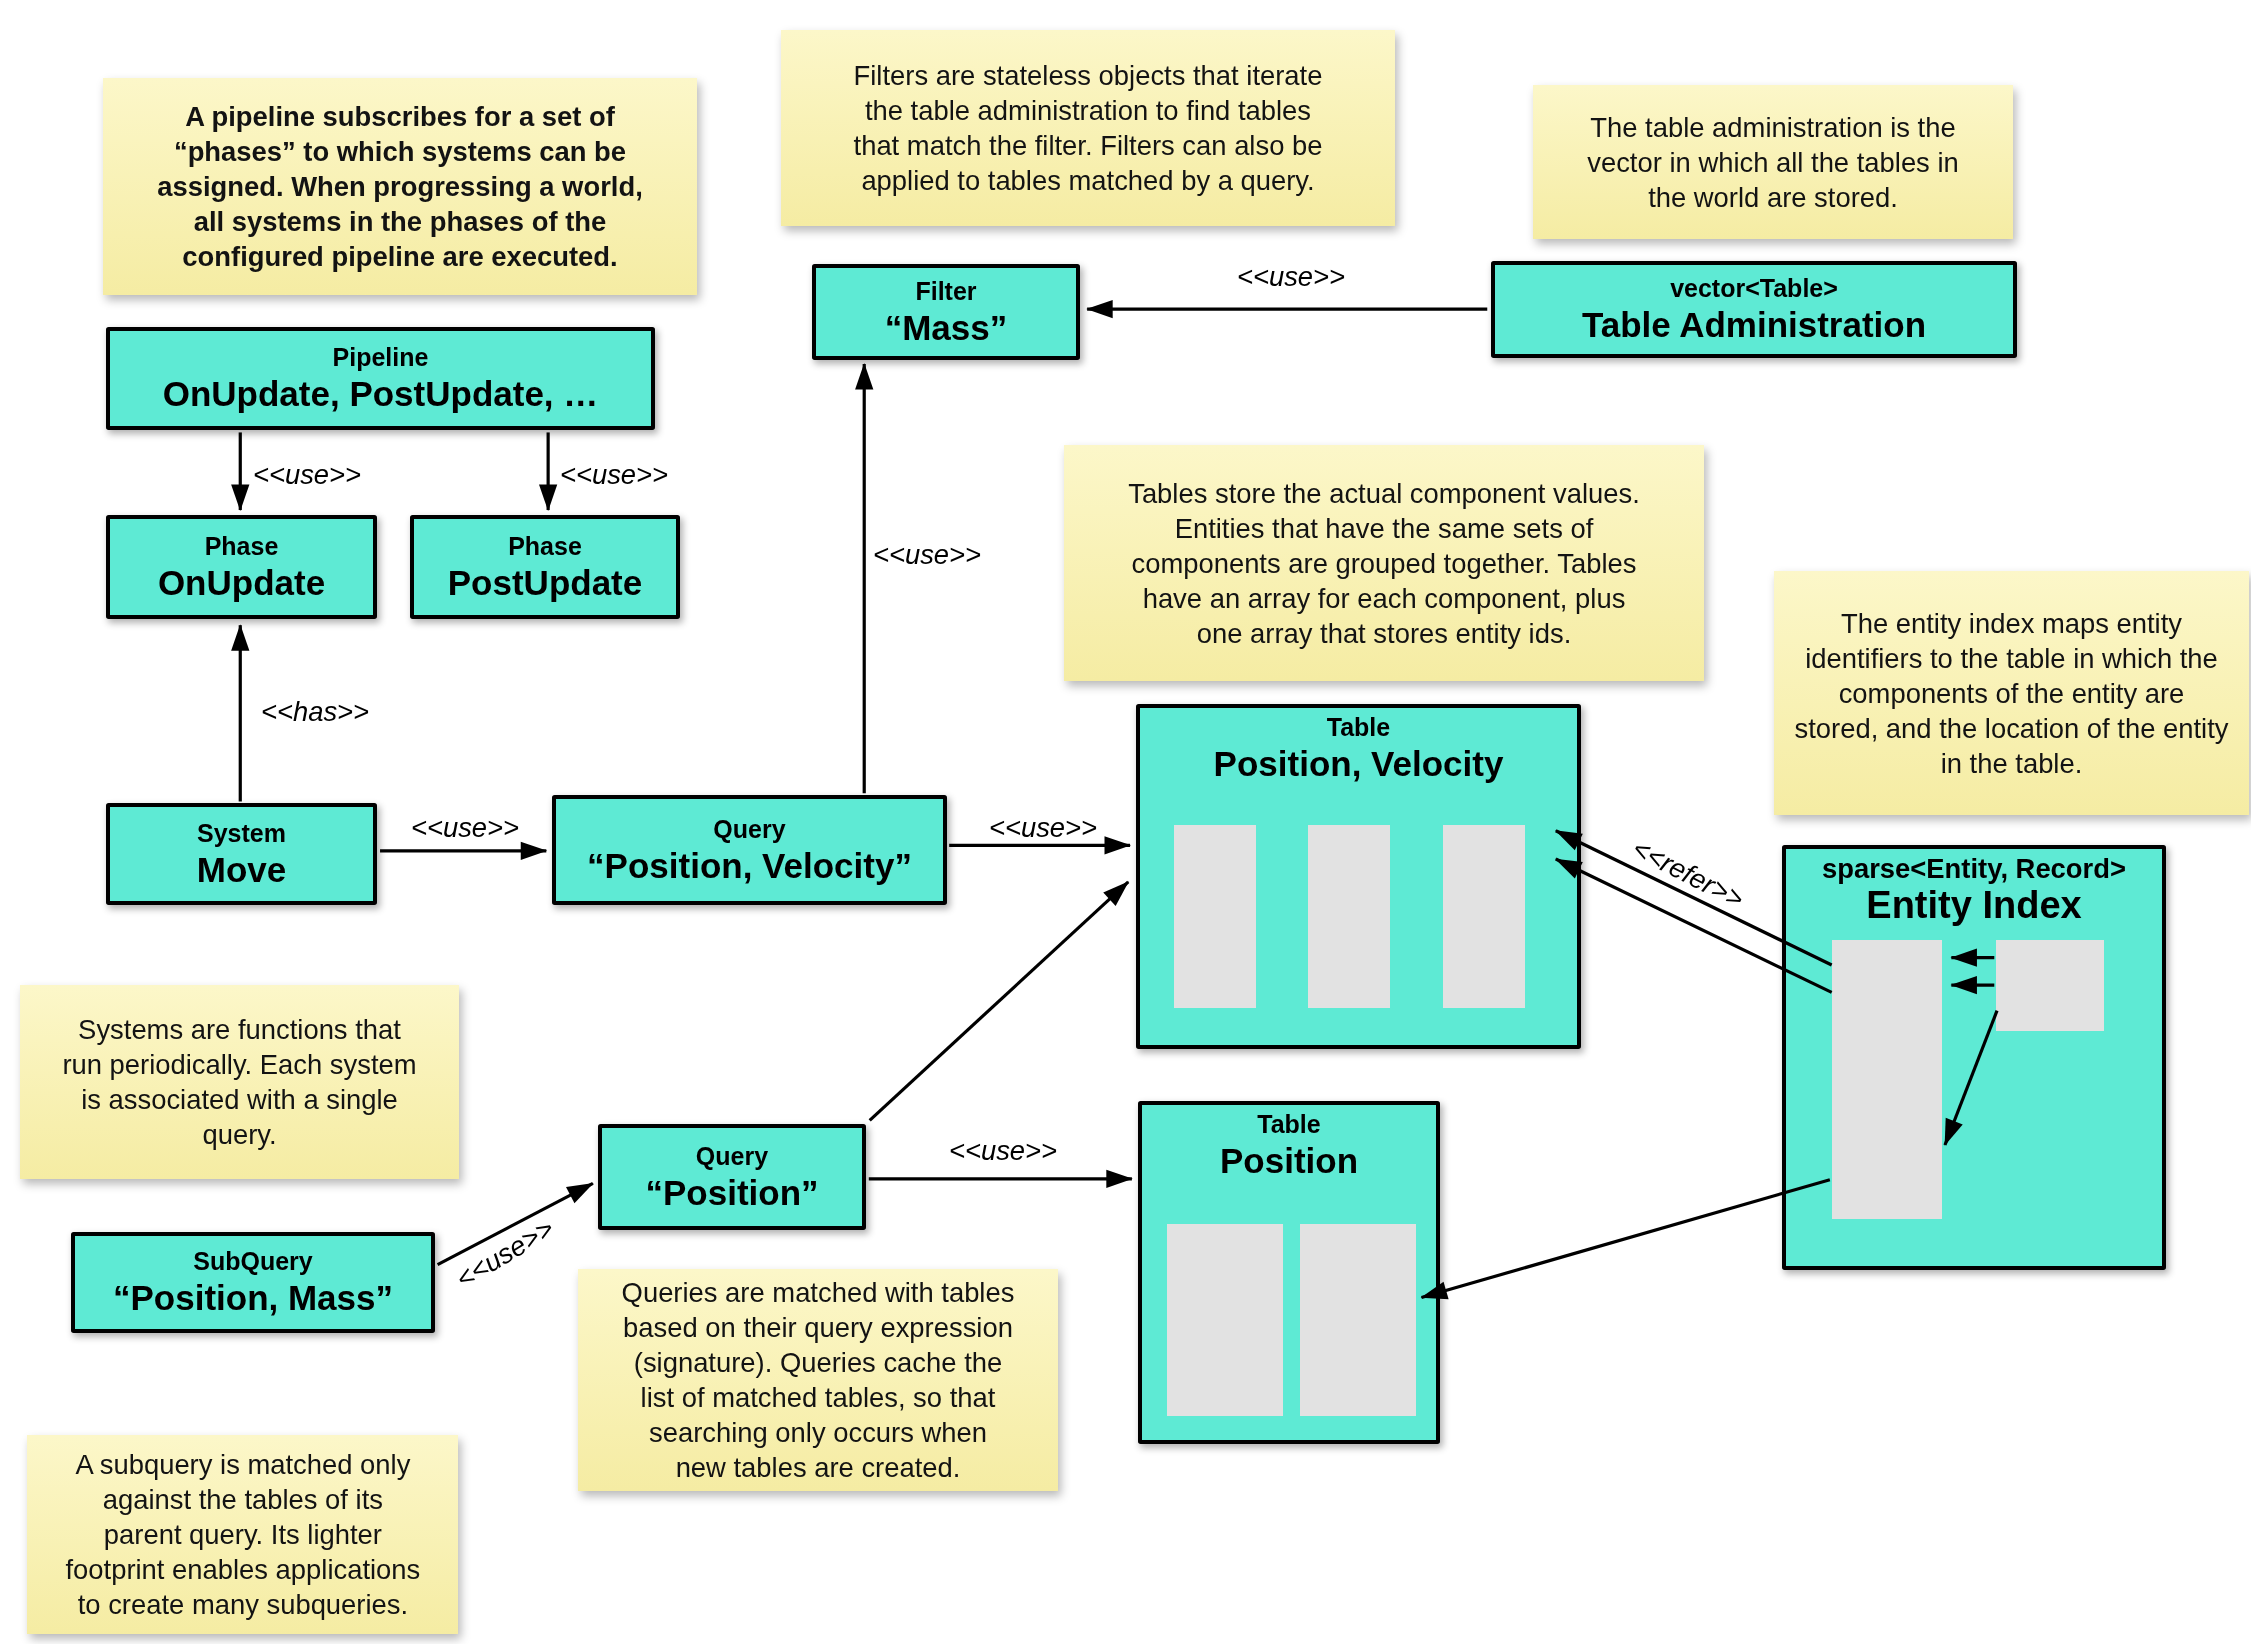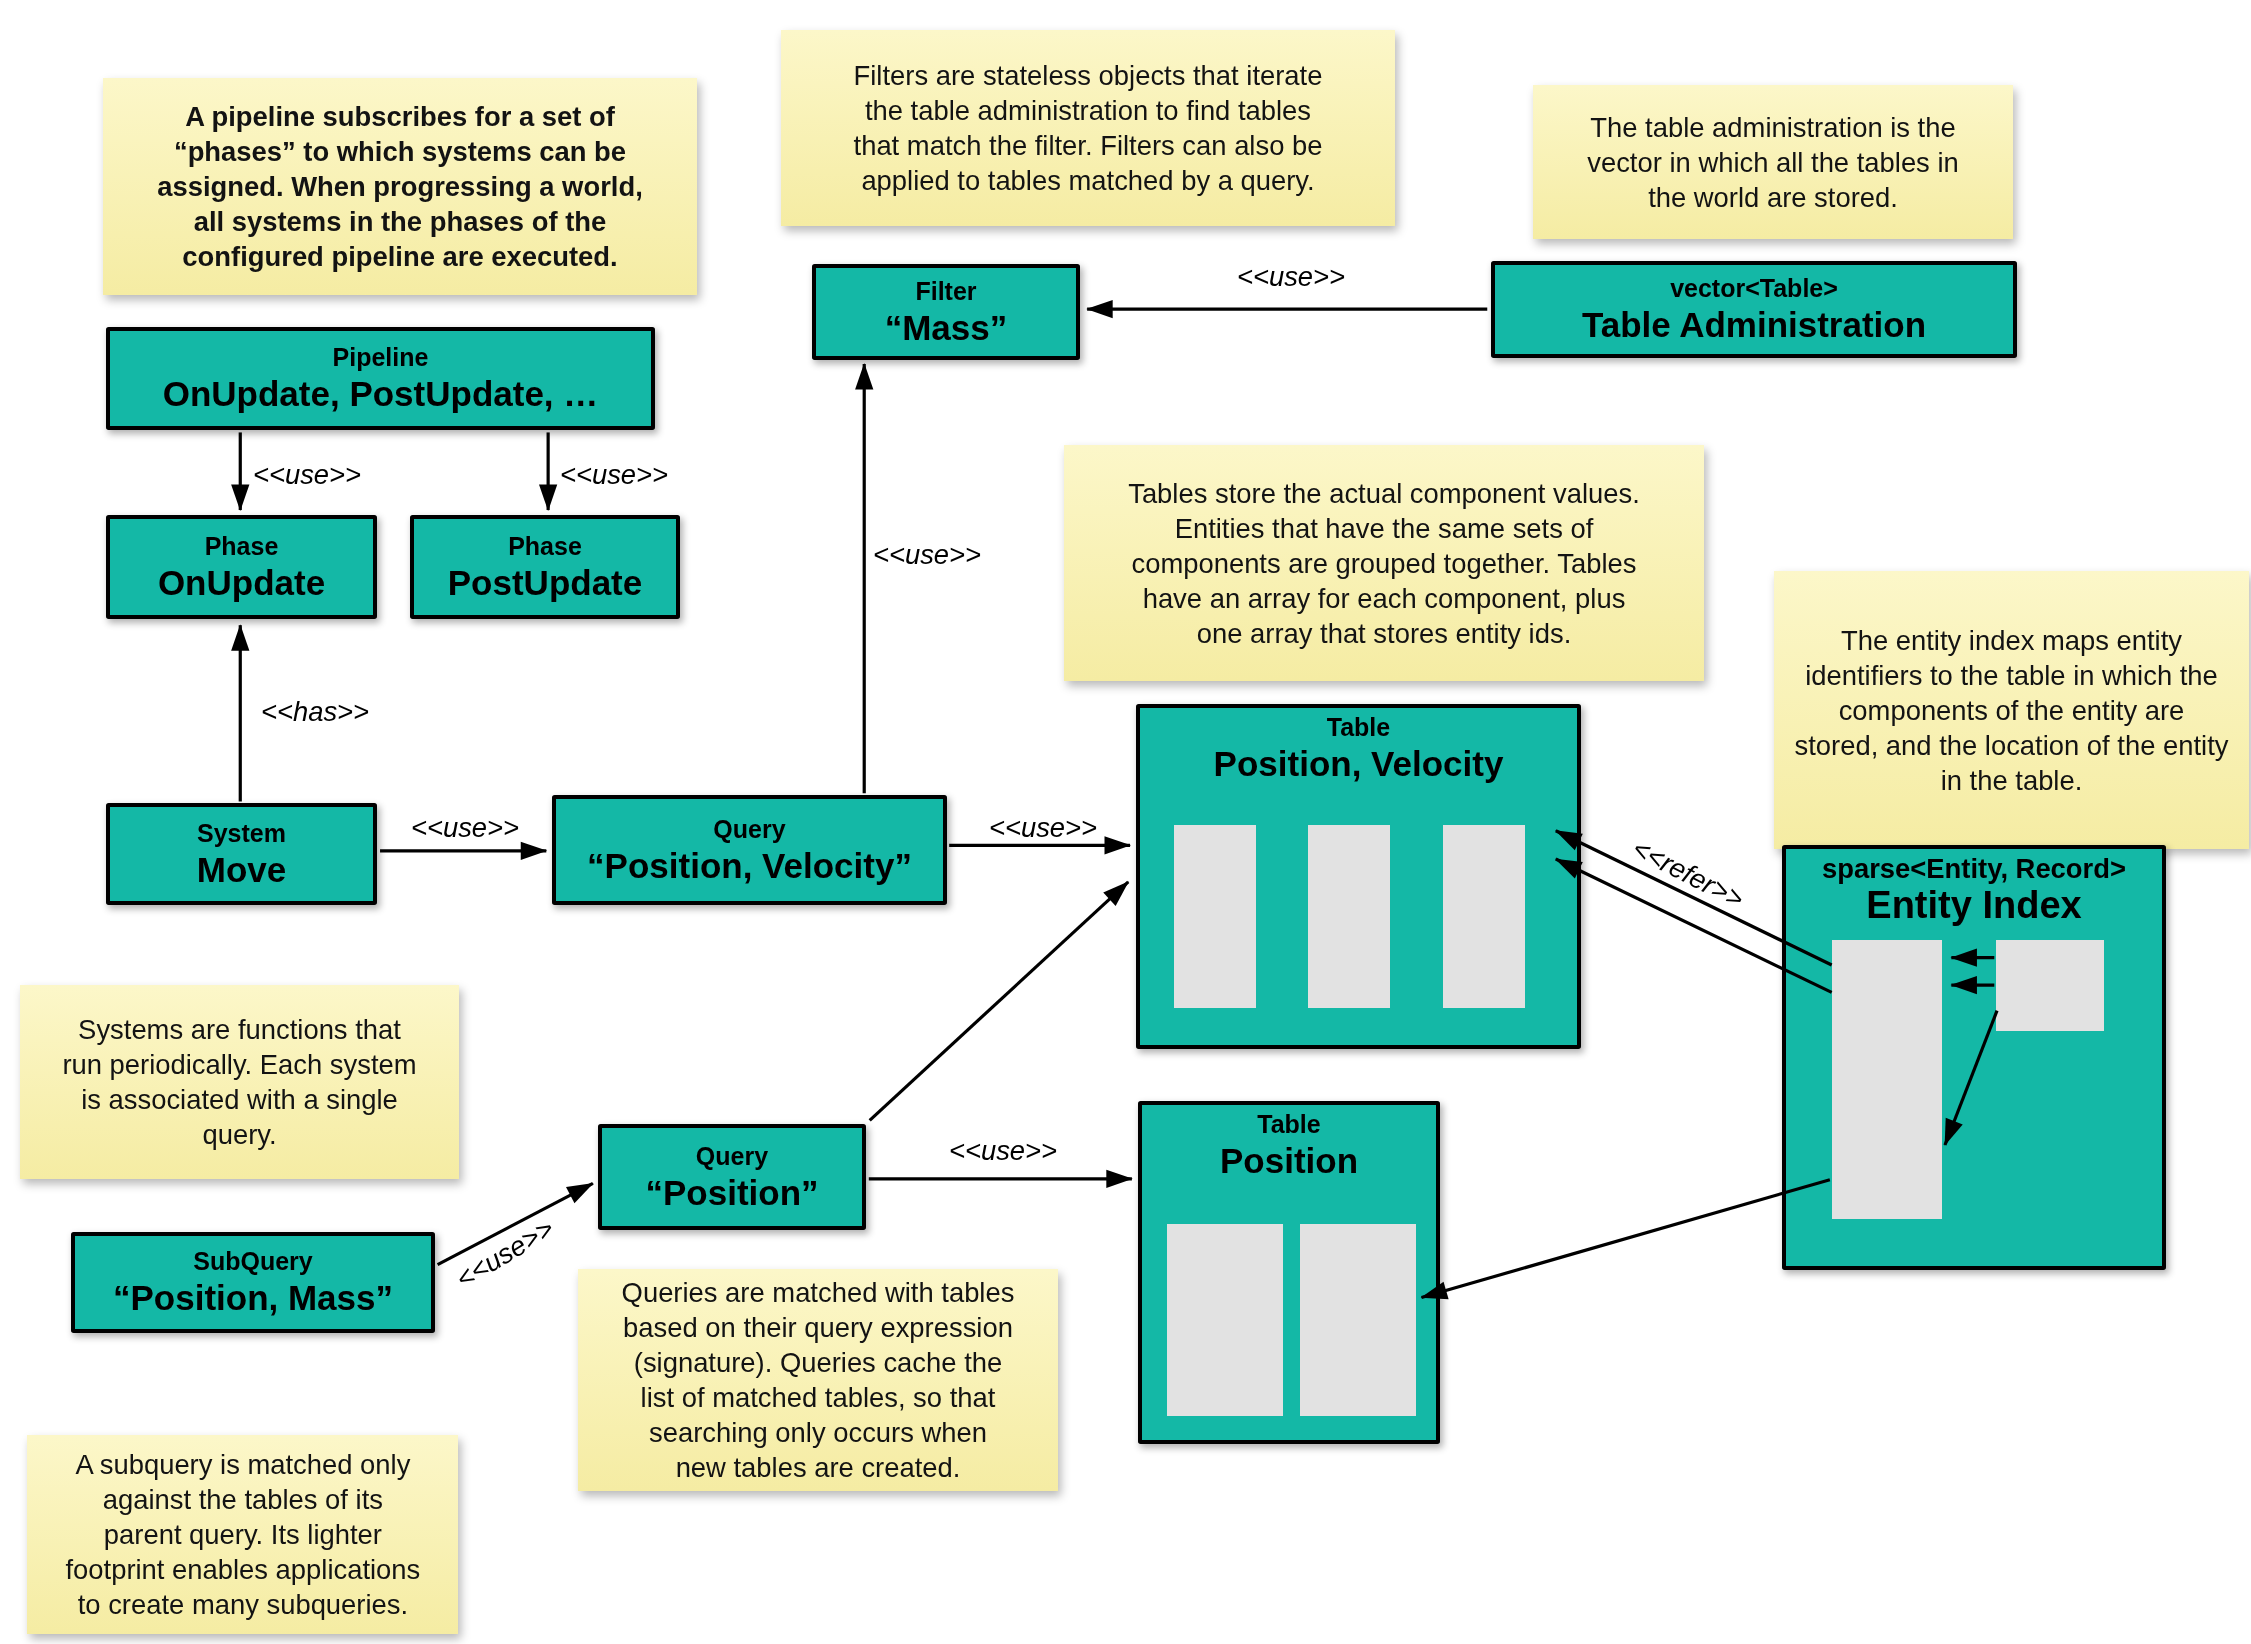--- a/index.html
+++ b/index.html
@@ -9,21 +9,21 @@
   }
   .note{
     position:absolute;z-index:1;box-sizing:border-box;
     background:linear-gradient(180deg,#fcf7c9 0%,#f5eca3 100%);
     box-shadow:2.7px 4.6px 9.1px rgba(0,0,0,0.28);
     display:flex;align-items:center;justify-content:center;text-align:center;
     font-size:27.4px;line-height:35px;color:#131313;padding:7.3px 9.1px;
   }
   .note span{white-space:pre-line;}
   .cbox{
-    position:absolute;z-index:2;box-sizing:border-box;background:#14b8a6;
+    position:absolute;z-index:2;box-sizing:border-box;background:#5eead4;
     border:4.6px solid #000;border-radius:2.7px;
     box-shadow:2.7px 3.7px 7.3px rgba(0,0,0,0.30);
     display:flex;flex-direction:column;align-items:center;justify-content:center;
     text-align:center;
   }
   .cbox .st{font-size:25px;font-weight:700;line-height:31px;}
   .cbox .nm{font-size:35px;font-weight:700;line-height:42px;}
   .cbox.big .st{font-size:27.4px;}
   .cbox.big .nm{font-size:38px;}
   .tbox{justify-content:flex-start;padding-top:4px;}
@@ -59,21 +59,21 @@
 vector in which all the tables in
 the world are stored.</span>
     </div>
   <div class="note" style="left:1064px;top:445px;width:640px;height:236px;">
       <span>Tables store the actual component values.
 Entities that have the same sets of
 components are grouped together. Tables
 have an array for each component, plus
 one array that stores entity ids.</span>
     </div>
-  <div class="note" style="left:1774px;top:571px;width:475px;height:278px;">
+  <div class="note" style="left:1774px;top:571px;width:475px;height:244px;">
       <span>The entity index maps entity
 identifiers to the table in which the
 components of the entity are
 stored, and the location of the entity
 in the table.</span>
     </div>
   <div class="note" style="left:20px;top:965px;width:439px;height:194px;margin-top:20px;">
       <span>Systems are functions that
 run periodically. Each system
 is associated with a single

